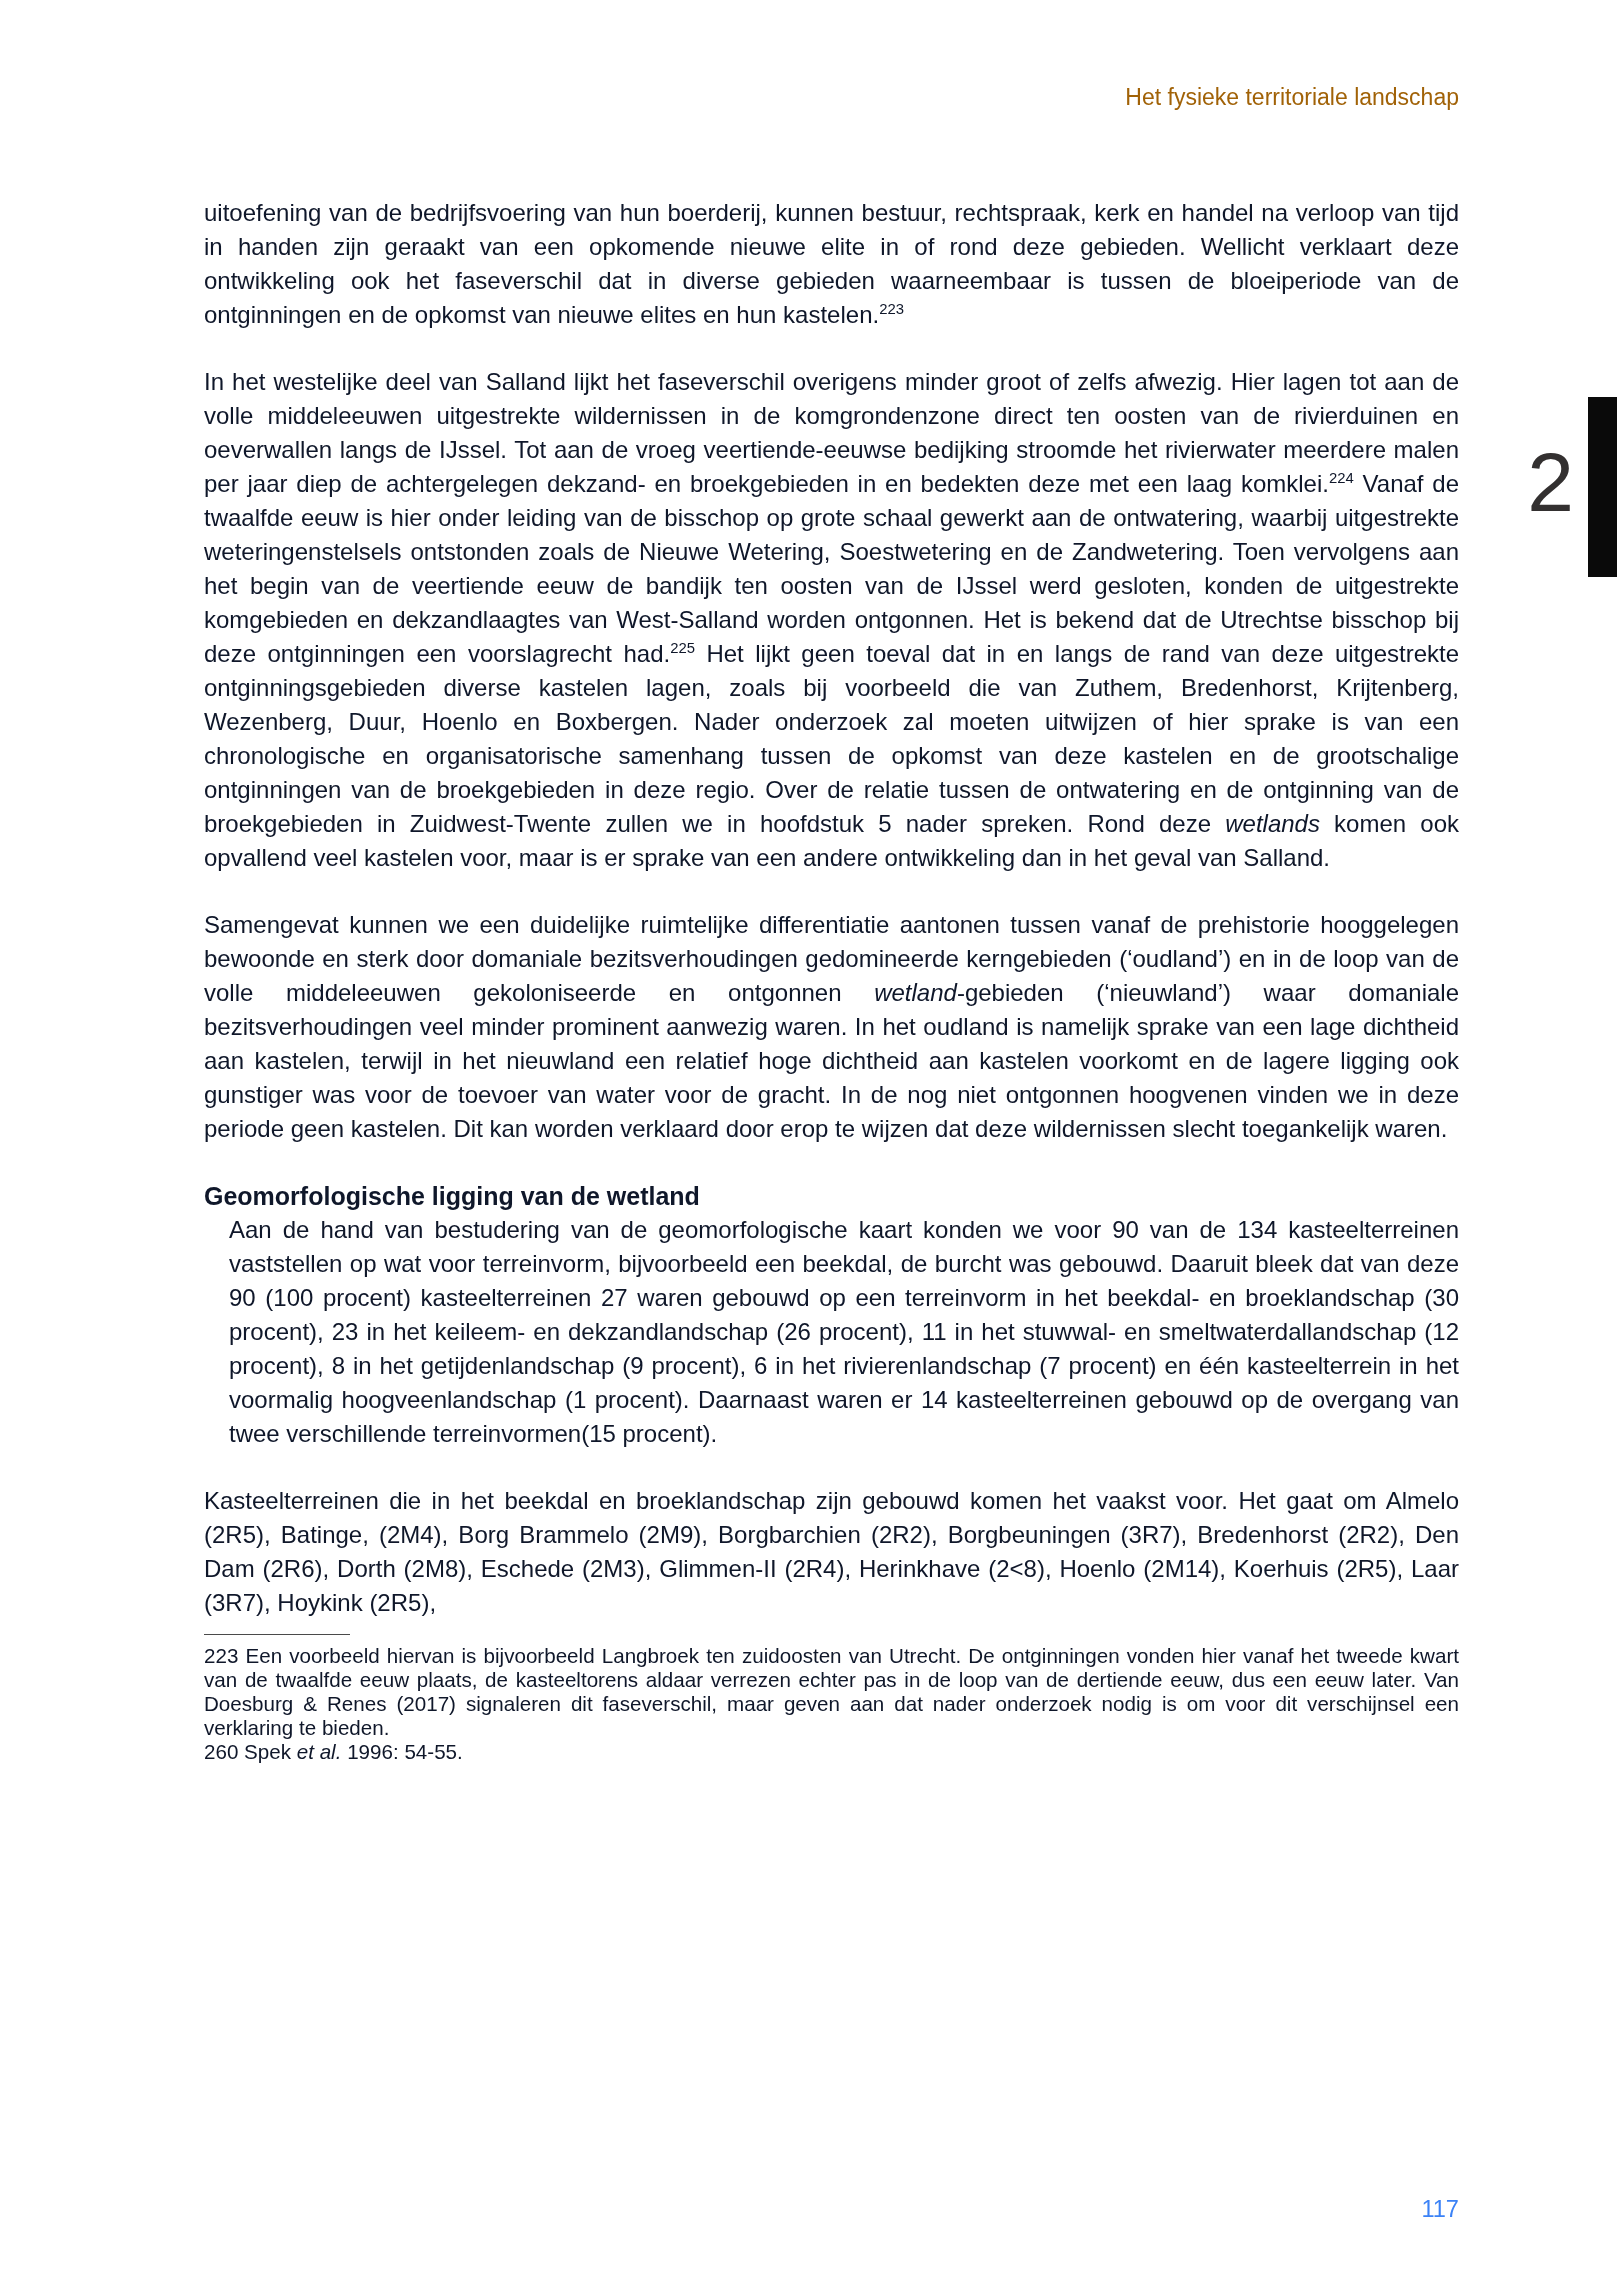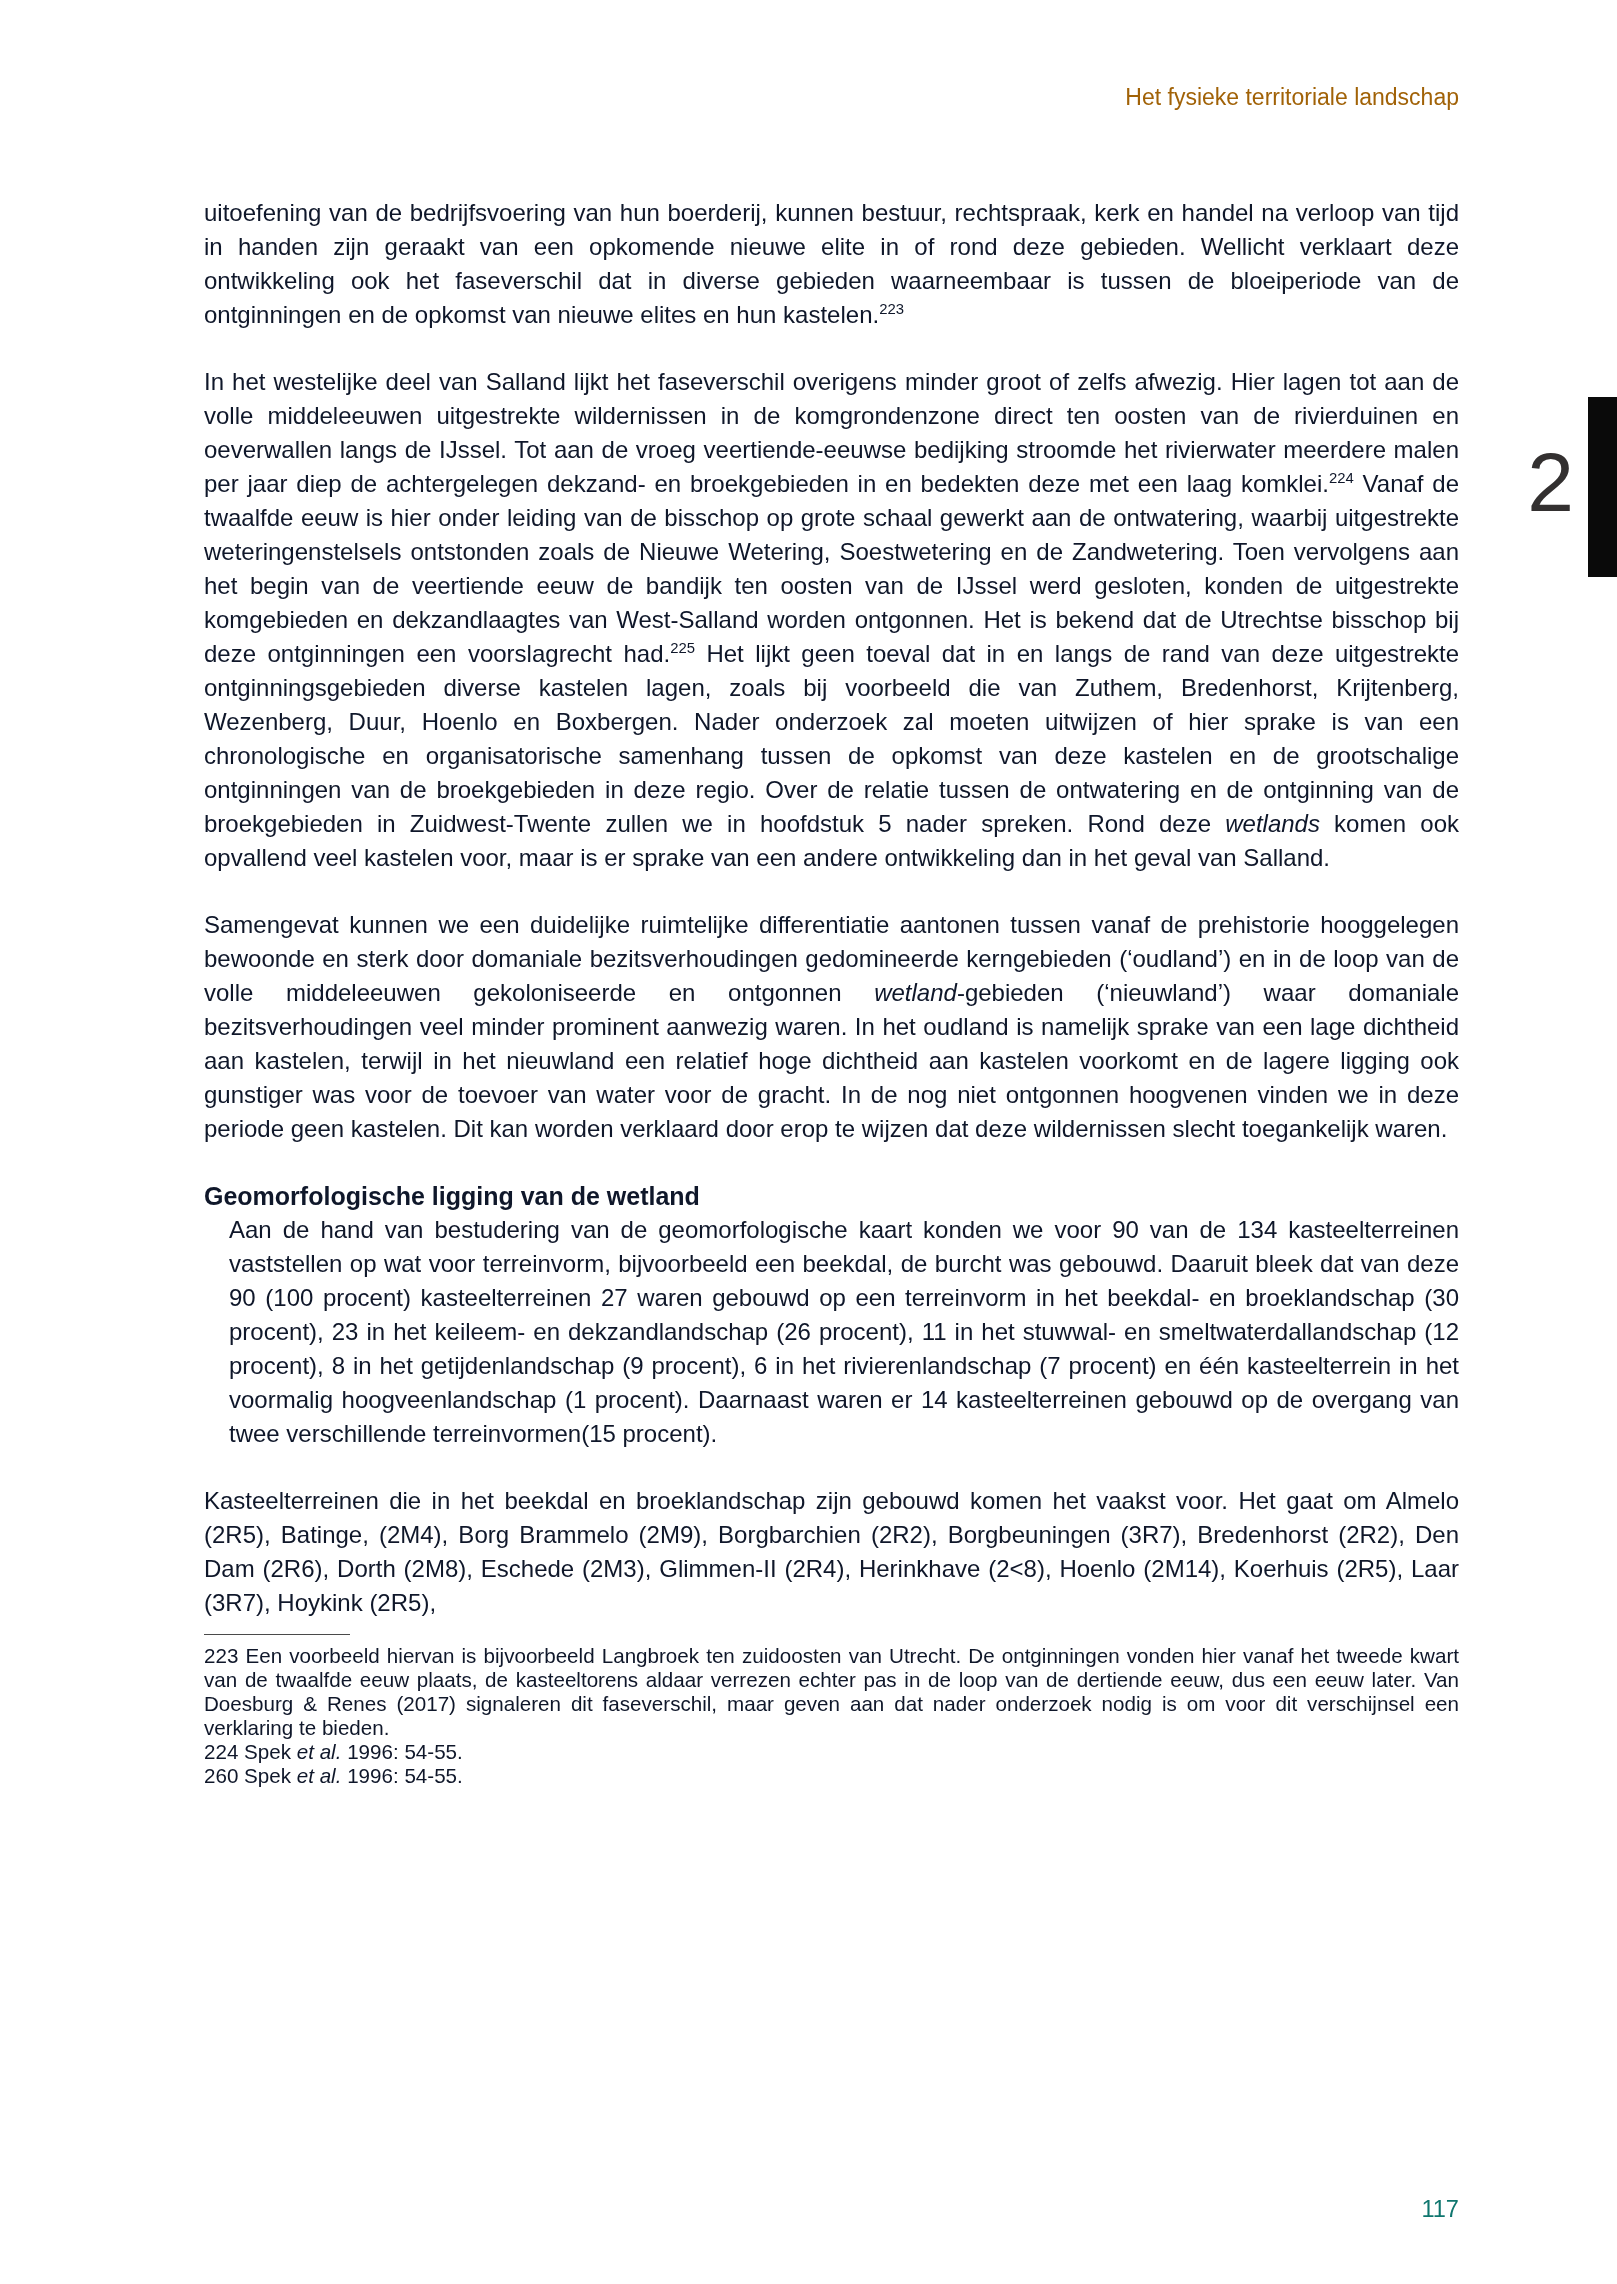--- a/index.html
+++ b/index.html
@@ -77,21 +77,21 @@
     text-align: justify;
   }
   .footnote { margin: 0; }
   .page-number {
     position: absolute;
     top: 2196px;
     left: 204px;
     width: 1255px;
     text-align: right;
     font-size: 23.6px;
-    color: #0f766e;
+    color: #3b82f6;
   }
 </style>
 </head>
 <body>
 
 <div class="page">
 
   <div class="running-header">Het fysieke territoriale landschap</div>
 
   <div class="chapter-number">2</div>
@@ -109,21 +109,20 @@
     <h2 class="heading">Geomorfologische ligging van de wetland</h2>
 
     <p class="para after-heading"><span>Aan de hand van bestudering van de geomorfologische kaart konden we voor 90 van de 134 kasteelterreinen vaststellen op wat voor terreinvorm, bijvoorbeeld een beekdal, de burcht was gebouwd. Daaruit bleek dat van deze 90 (100 procent) kasteelterreinen 27 waren gebouwd op een terreinvorm in het beekdal- en broeklandschap (30 procent), 23 in het keileem- en dekzandlandschap (26 procent), 11 in het stuwwal- en smeltwaterdallandschap (12 procent), 8 in het getijdenlandschap (9 procent), 6 in het rivierenlandschap (7 procent) en één kasteelterrein in het voormalig hoogveenlandschap (1 procent). Daarnaast waren er 14 kasteelterreinen gebouwd op de overgang van twee verschillende terreinvormen(15 procent).</span></p>
 
     <p class="para last"><span>Kasteelterreinen die in het beekdal en broeklandschap zijn gebouwd komen het vaakst voor. Het gaat om Almelo (2R5), Batinge, (2M4), Borg Brammelo (2M9), Borgbarchien (2R2), Borgbeuningen (3R7), Bredenhorst (2R2), Den Dam (2R6), Dorth (2M8), Eschede (2M3), Glimmen-II (2R4), Herinkhave (2&lt;8), Hoenlo (2M14), Koerhuis (2R5), Laar (3R7), Hoykink (2R5),</span></p>
 
     <div class="footnote-rule"></div>
 
     <div class="footnotes">
       <p class="footnote"><span>223 Een voorbeeld hiervan is bijvoorbeeld Langbroek ten zuidoosten van Utrecht. De ontginningen vonden hier vanaf het tweede kwart van de twaalfde eeuw plaats, de kasteeltorens aldaar verrezen echter pas in de loop van de dertiende eeuw, dus een eeuw later. Van Doesburg &amp; Renes (2017) signaleren dit faseverschil, maar geven aan dat nader onderzoek nodig is om voor dit verschijnsel een verklaring te bieden.</span></p>
-      <p class="footnote"><span>224 Spek </span><i>et al.</i><span> 1996: 54-55.</span></p>
       <p class="footnote"><span>260 Spek </span><i>et al.</i><span> 1996: 54-55.</span></p>
     </div>
 
   </div>
 
   <div class="page-number">117</div>
 
 </div>
 
 

